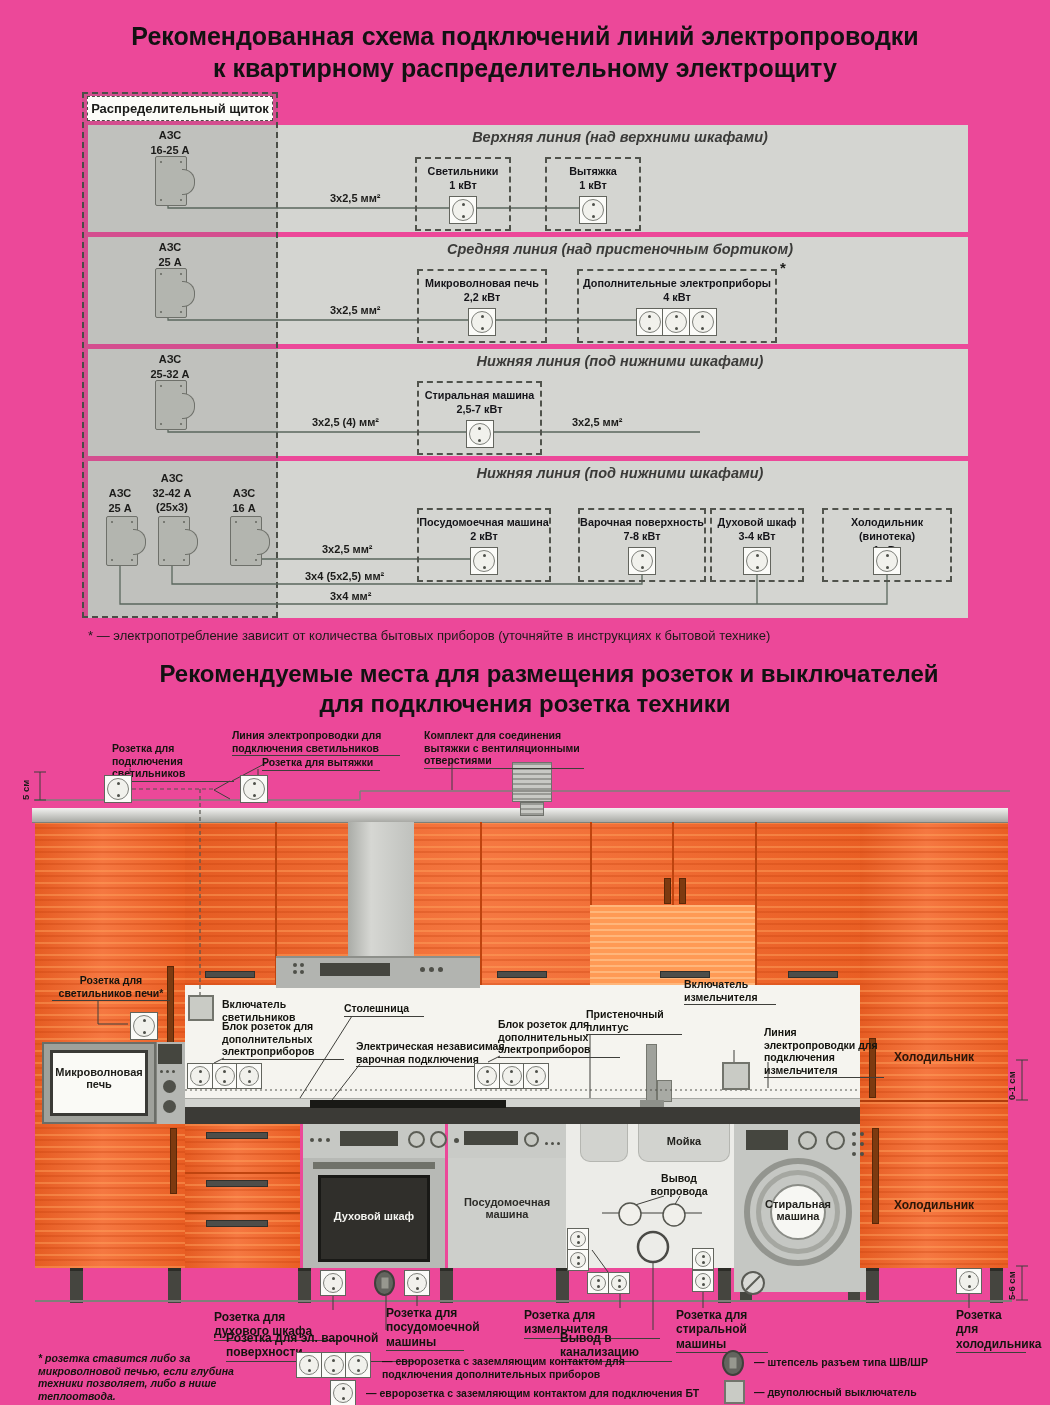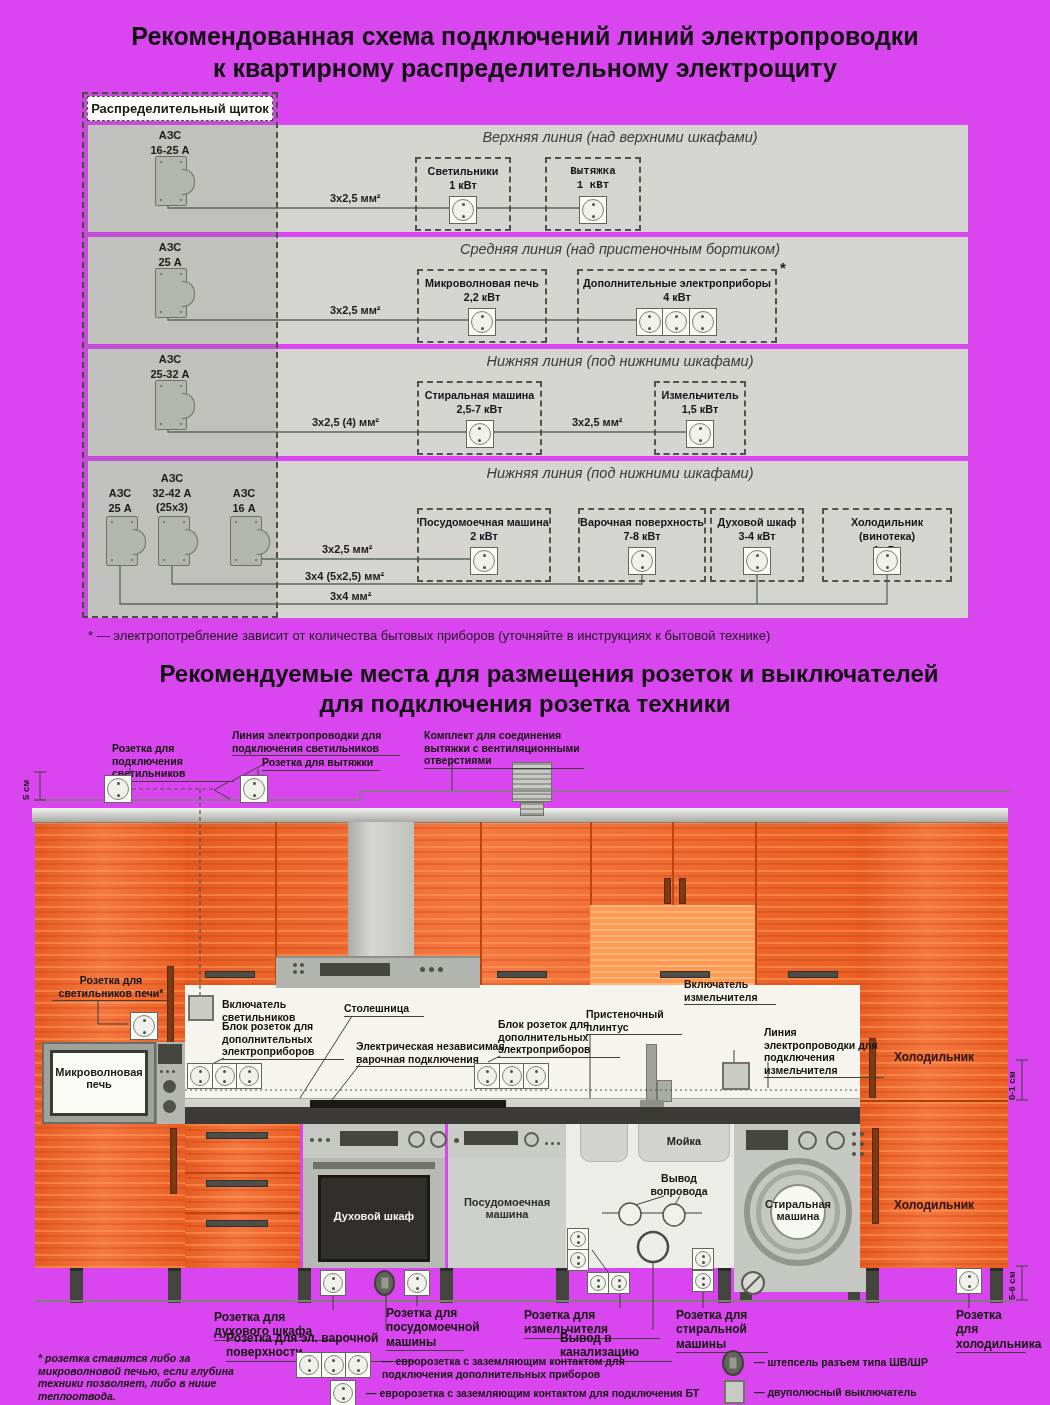--- a/index.html
+++ b/index.html
@@ -1,23 +1,23 @@
 <!DOCTYPE html>
 <html><head>
 <meta charset="utf-8">
 <style>
   html,body{margin:0;padding:0;}
-  #page{position:relative;width:1050px;height:1405px;background:#d946ef;font-family:"Liberation Sans",sans-serif;color:#1b1b19;overflow:hidden;}
+  #page{position:relative;width:1050px;height:1405px;background:#ec4899;font-family:"Liberation Sans",sans-serif;color:#1b1b19;overflow:hidden;}
   .abs{position:absolute;}
   .h1{position:absolute;left:0;width:1050px;text-align:center;font-weight:bold;font-size:25px;color:#121212;z-index:4;}
   .h1.t2{font-size:24px;}
   .band{position:absolute;left:88px;width:880px;background:#d4d5d1;z-index:0;}
   .panel{position:absolute;left:82px;top:92px;width:196px;height:526px;background:rgba(105,107,100,.18);border:2px dashed #4b4e47;box-sizing:border-box;z-index:1;}
   .panlab{position:absolute;left:87px;top:96px;width:184px;background:#fcfcf8;border:1.5px dashed #4b4e47;font-size:13px;font-weight:bold;text-align:center;padding:4px 0;z-index:6;}
-  .rowlab{position:absolute;font-style:italic;font-weight:normal;font-size:14.5px;color:#3b3b39;text-align:center;z-index:6;}
+  .rowlab{position:absolute;font-style:italic;font-weight:bold;font-size:14.5px;color:#3b3b39;text-align:center;z-index:6;}
   .brklab{position:absolute;font-size:11px;font-weight:bold;text-align:center;line-height:1.32;z-index:6;}
   .brk{position:absolute;width:30px;height:48px;background:#b3b5af;border:1px solid #6e706a;border-radius:2px;z-index:6;}
   .brk::before{content:"";position:absolute;right:-9px;top:12px;width:12px;height:24px;background:#b3b5af;border:1px solid #6e706a;border-left:none;border-radius:0 12px 12px 0;}
   .brk::after{content:"";position:absolute;inset:0;background-image:
     radial-gradient(circle 2px at 5px 5px,#787a73 60%,transparent 61%),
     radial-gradient(circle 2px at 25px 5px,#787a73 60%,transparent 61%),
     radial-gradient(circle 2px at 5px 43px,#787a73 60%,transparent 61%),
     radial-gradient(circle 2px at 25px 43px,#787a73 60%,transparent 61%);}
   .dev{position:absolute;border:2px dashed #50534c;box-sizing:border-box;text-align:center;font-weight:bold;font-size:10.8px;line-height:1.3;padding-top:5px;color:#15151a;z-index:6;}
   .cabl{position:absolute;font-size:11px;font-weight:bold;z-index:6;white-space:nowrap;}
@@ -261,21 +261,21 @@
   <div class="dev" style="left:415px;top:157px;width:96px;height:74px;">
     <div>Светильники</div>
     <div>1 кВт</div>
     <span class="sock s28">
         <span class="sf">
           <i></i>
           <i></i>
         </span>
       </span>
   </div>
-  <div class="dev" style="left:545px;top:157px;width:96px;height:74px;font-family:Liberation Mono, monospace;">
+  <div class="dev" style="left:545px;top:157px;width:96px;height:74px;">
     <div>Вытяжка</div>
     <div>1 кВт</div>
     <span class="sock s28">
         <span class="sf">
           <i></i>
           <i></i>
         </span>
       </span>
   </div>
 
@@ -333,30 +333,20 @@
   <div class="dev" style="left:417px;top:381px;width:125px;height:74px;">
     <div>Стиральная машина</div>
     <div>2,5-7 кВт</div>
     <span class="sock s28">
         <span class="sf">
           <i></i>
           <i></i>
         </span>
       </span>
   </div>
-  <div class="dev" style="left:654px;top:381px;width:92px;height:74px;">
-    <div>Измельчитель</div>
-    <div>1,5 кВт</div>
-    <span class="sock s28">
-        <span class="sf">
-          <i></i>
-          <i></i>
-        </span>
-      </span>
-  </div>
 
   <div class="rowlab" style="left:290px;top:465px;width:660px;">Нижняя линия (под нижними шкафами)</div>
   <div class="brklab" style="left:92px;top:486px;width:56px;">
     <div>АЗС</div>
     <div>25 А</div>
   </div>
   <div class="brk" style="left:106px;top:516px;"></div>
   <div class="brklab" style="left:140px;top:471px;width:64px;">
     <div>АЗС</div>
     <div>32-42 А</div>

